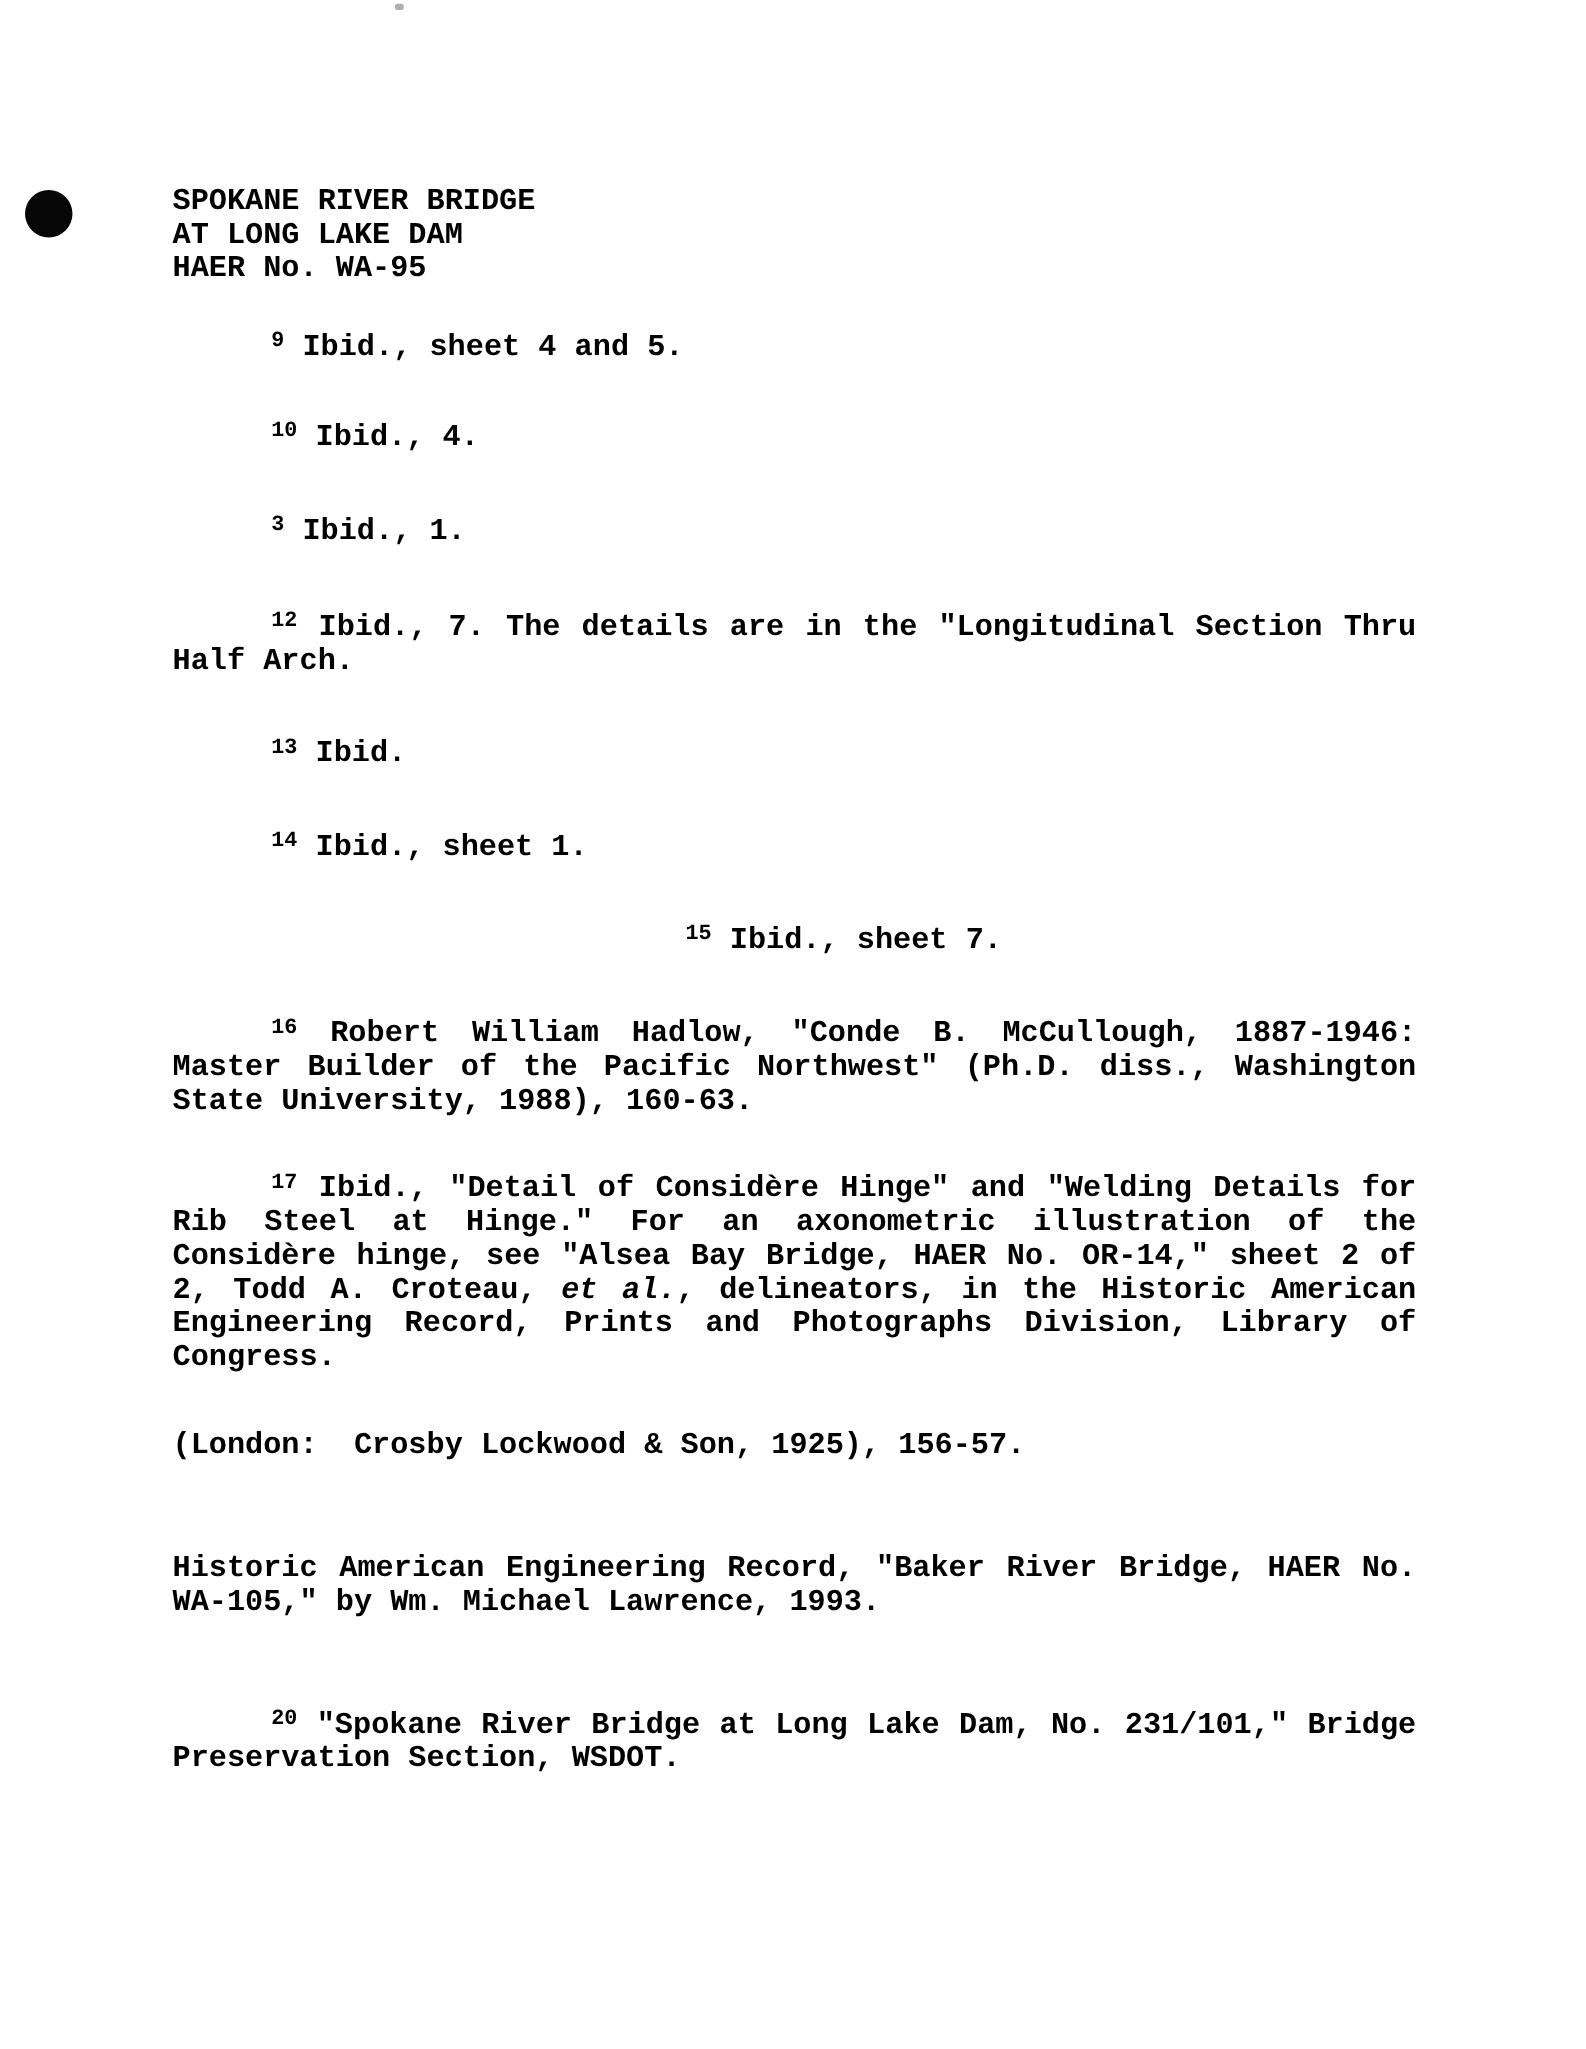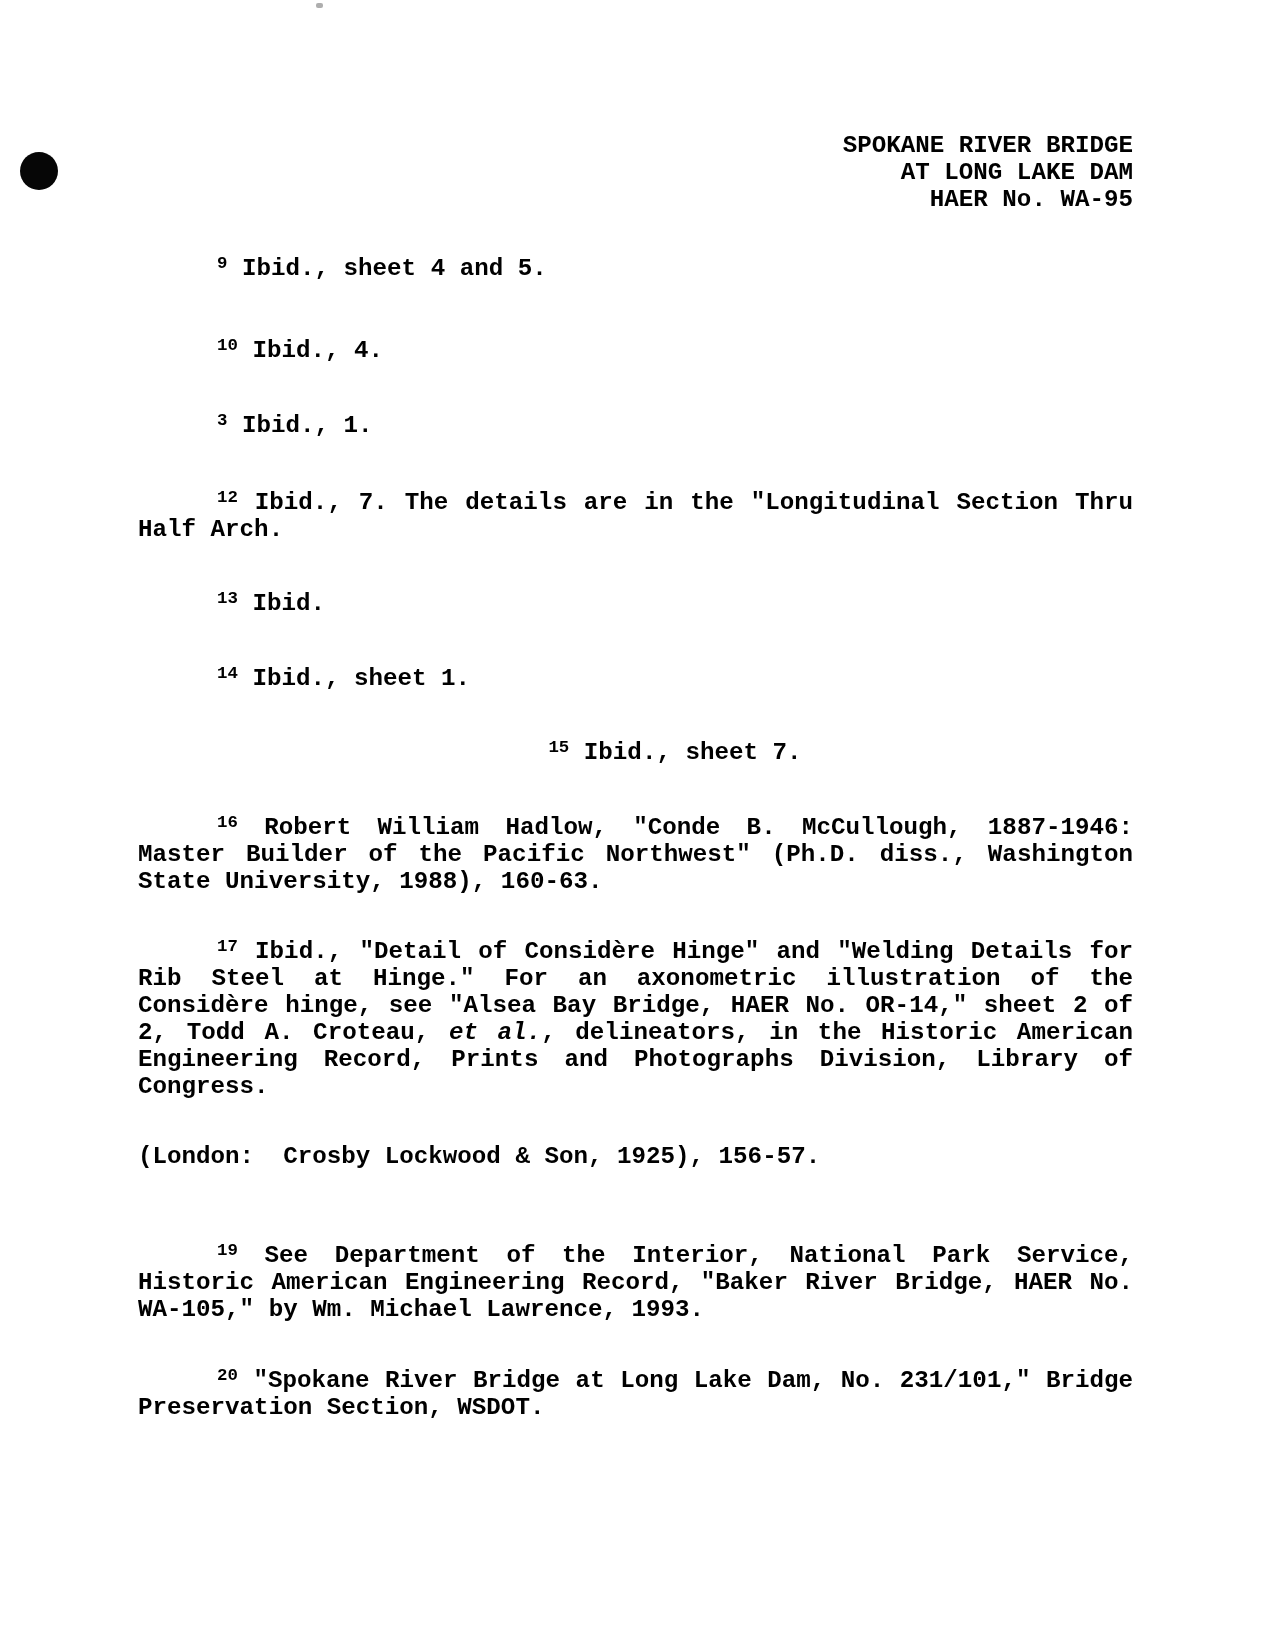--- a/index.html
+++ b/index.html
@@ -7,22 +7,21 @@
     width: 1269px; height: 1639px;
     background: #ffffff;
     position: relative;
     font-family: "Liberation Mono", "DejaVu Sans Mono", monospace;
     font-weight: 700;
     color: #000000;
     overflow: hidden;
   }
   .txt { font-size: 24.2px; line-height: 27px; }
   #header {
-    position: absolute; left: 138px; top: 132px; width: 995px;
-    text-align: right;
+    position: absolute; left: 138px; top: 148px; width: 995px;
   }
   .footnote { position: absolute; left: 138px; width: 995px; }
   .line { white-space: pre-wrap; }
   .line.j { white-space: normal; text-align: justify; text-align-last: justify; }
   .line.first { text-indent: 79px; }
   sup.fn-num {
     font-size: 17.4px; line-height: 0; vertical-align: 7px;
   }
   .em { font-style: italic; }
   #hole-punch {
@@ -40,21 +39,21 @@
 <div id="speck"></div>
 <div id="hole-punch"></div>
 
 <div id="header" class="txt">
   <div class="line">SPOKANE RIVER BRIDGE</div>
   <div class="line">AT LONG LAKE DAM</div>
   <div class="line">HAER No. WA-95</div>
 </div>
 
 <div id="footnotes-root">
-    <div class="footnote txt" style="top: 255px;">
+    <div class="footnote txt" style="top: 265px;">
       <div class="line first"><sup class="fn-num">9</sup> <span class="">Ibid., sheet 4 and 5.</span></div>
     </div>
     <div class="footnote txt" style="top: 337px; font-family: Liberation Mono, monospace;">
       <div class="line first"><sup class="fn-num">10</sup> <span class="">Ibid., 4.</span></div>
     </div>
     <div class="footnote txt" style="top: 412px;">
       <div class="line first"><sup class="fn-num">3</sup> <span class="">Ibid., 1.</span></div>
     </div>
     <div class="footnote txt" style="top: 489px; font-family: Liberation Mono, monospace;">
       <div class="line first j"><sup class="fn-num">12</sup> <span class="">Ibid., 7.  The details are in the "Longitudinal Section Thru</span></div>
@@ -79,21 +78,20 @@
       <div class="line j"><span class="">Rib Steel at Hinge."  For an axonometric illustration of the</span></div>
       <div class="line j"><span class="">Considère hinge, see "Alsea Bay Bridge, HAER No. OR-14," sheet 2 of</span></div>
       <div class="line j"><span class="">2, Todd A. Croteau, </span><span class="em">et al.</span><span class="">, delineators, in the Historic American</span></div>
       <div class="line j"><span class="">Engineering Record, Prints and Photographs Division, Library of</span></div>
       <div class="line"><span class="">Congress.</span></div>
     </div>
     <div class="footnote txt" style="top: 1143px;">
       <div class="line"><span class="">(London:  Crosby Lockwood &amp; Son, 1925), 156-57.</span></div>
     </div>
     <div class="footnote txt" style="top: 1242px;">
-      <div class="line first j"><sup class="fn-num">19</sup> <span class="">See Department of the Interior, National Park Service,</span></div>
       <div class="line j"><span class="">Historic American Engineering Record, "Baker River Bridge, HAER No.</span></div>
       <div class="line"><span class="">WA-105," by Wm. Michael Lawrence, 1993.</span></div>
     </div>
     <div class="footnote txt" style="top: 1367px;">
       <div class="line first j"><sup class="fn-num">20</sup> <span class="">"Spokane River Bridge at Long Lake Dam, No. 231/101," Bridge</span></div>
       <div class="line"><span class="">Preservation Section, WSDOT.</span></div>
     </div>
   </div>
 
 </body></html>

